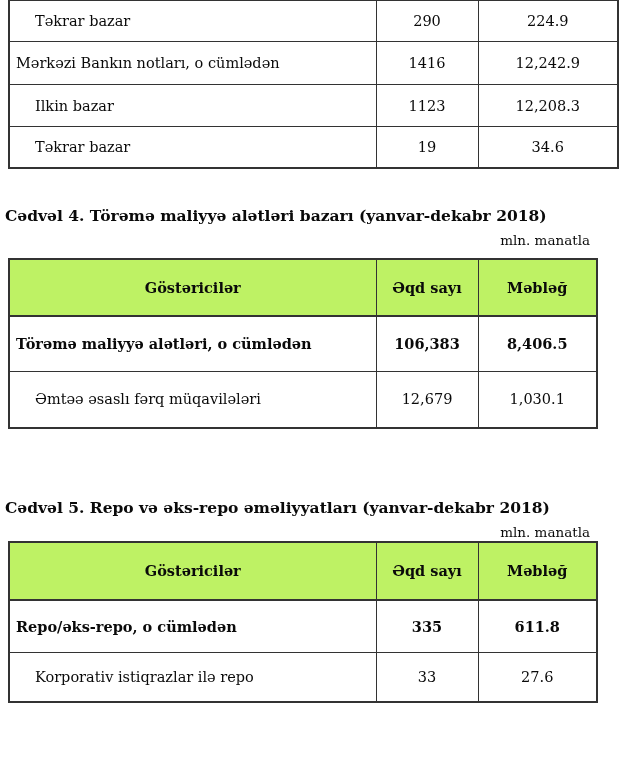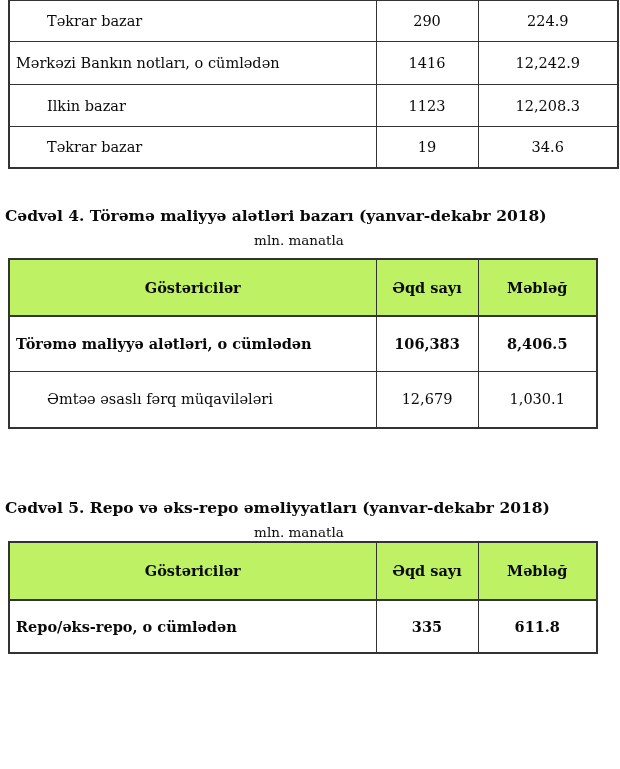--- a/index.html
+++ b/index.html
@@ -27,32 +27,32 @@
   .tbl td { border: 1px solid #333333; }
   .tbl th {
     border: 1px solid #333333;
     border-bottom: 2px solid #333333;
     background: #bef264;
     font-weight: bold;
     text-align: center;
   }
   .top-tbl { border-top: none; }
   .lbl { text-align: left; padding-left: 6px; }
-  .indent { padding-left: 37px; }
+  .indent { padding-left: 25px; }
   .num { text-align: center; }
   .bold-row td { font-weight: bold; }
   .tbl-title {
     width: 580px; margin: 36px 0 0 5px;
     text-align: left; white-space: nowrap;
     font-size: 15.5px; font-weight: bold; line-height: 22px;
   }
   .title5 { margin-top: 68px; }
   .unit {
     width: 582px; margin: 5px 0 0 8px;
-    text-align: center;
+    text-align: right;
     font-size: 13.5px; line-height: 17px;
   }
   .t4 { margin-top: 9px; }
   .t5 { margin-top: 0; }
 </style>
 </head>
 <body>
 
 <table class="tbl top-tbl" style="width:609px">
   <colgroup>
@@ -129,14 +129,19 @@
       <th>Əqd sayı</th>
       <th>Məbləğ</th>
     </tr>
   </thead>
   <tbody>
     <tr class="bold-row" style="height:53px">
       <td class="lbl">Repo/əks-repo, o cümlədən</td>
       <td class="num">335</td>
       <td class="num">611.8</td>
     </tr>
+    <tr style="height:49px">
+      <td class="lbl indent">Korporativ istiqrazlar ilə repo</td>
+      <td class="num">33</td>
+      <td class="num">27.6</td>
+    </tr>
   </tbody>
 </table>
 
 </body></html>

